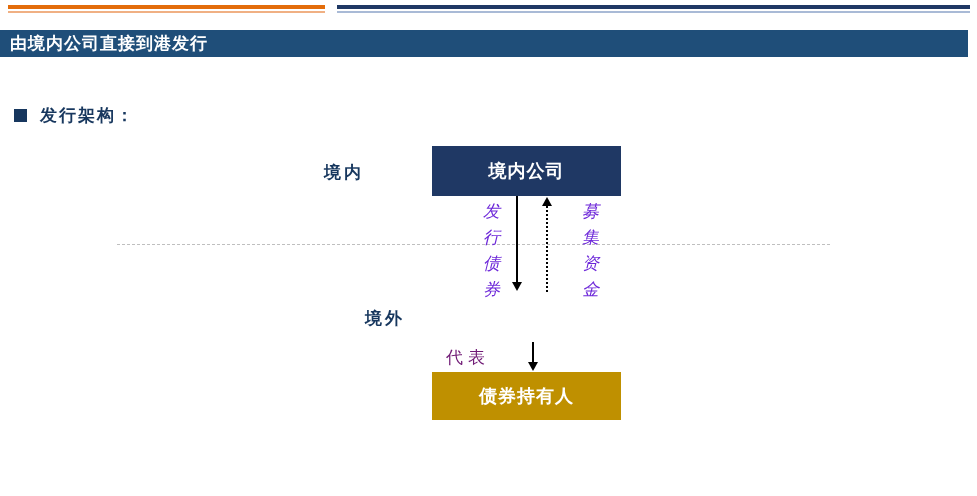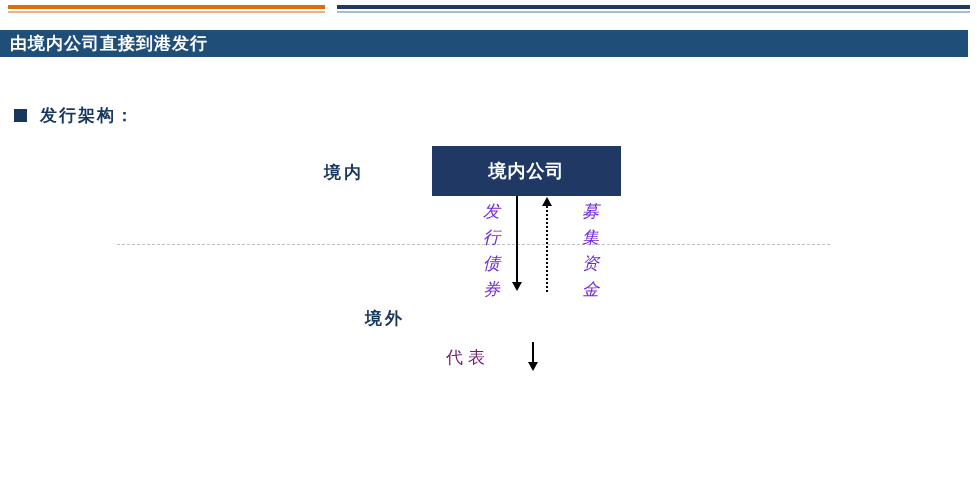--- a/index.html
+++ b/index.html
@@ -98,20 +98,21 @@
     <span class="bullet-square"></span>
     <span class="bullet-text">发行架构：</span>
   </div>
 
   <div class="region-label region-label-domestic">境内</div>
   <div class="region-label region-label-offshore">境外</div>
 
   <div class="dashed-divider"></div>
 
   <div class="node node-domestic-company">境内公司</div>
+  <div class="node node-bond-holders">债券持有人</div>
 
   <div class="arrow-line-solid line-issue"></div>
   <div class="arrow-head-down head-issue"></div>
   <div class="edge-label-vertical edge-label-issue">发行债券</div>
 
   <div class="arrow-head-up head-raise"></div>
   <div class="arrow-line-dotted line-raise"></div>
   <div class="edge-label-vertical edge-label-raise">募集资金</div>
 
   <div class="arrow-line-solid line-represent"></div>

